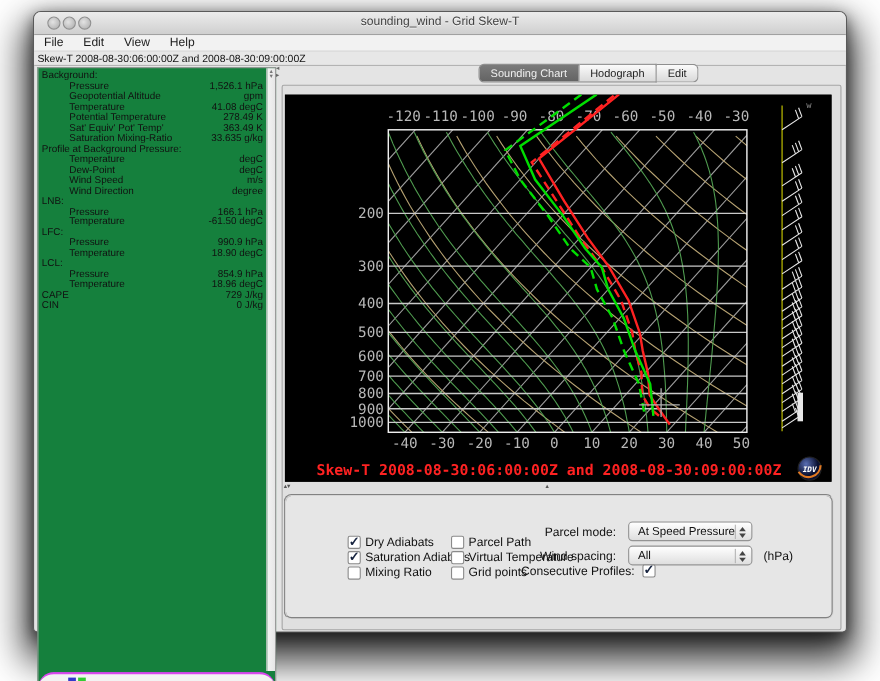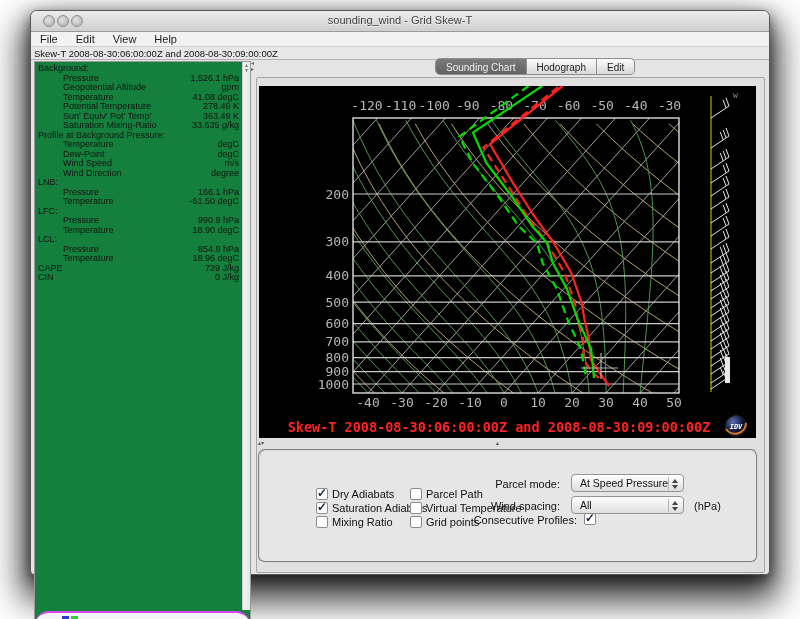--- a/index.html
+++ b/index.html
@@ -111,21 +111,21 @@
           </div>
           <div class="lp-row i">
             <span class="lab">Temperature</span>
             <span class="val">41.08 degC</span>
           </div>
           <div class="lp-row i">
             <span class="lab">Potential Temperature</span>
             <span class="val">278.49 K</span>
           </div>
           <div class="lp-row i">
-            <span class="lab">Sun' Equiv' Pot' Temp'</span>
+            <span class="lab">Sat' Equiv' Pot' Temp'</span>
             <span class="val">363.49 K</span>
           </div>
           <div class="lp-row i">
             <span class="lab">Saturation Mixing-Ratio</span>
             <span class="val">33.635 g/kg</span>
           </div>
           <div class="lp-row h">
             <span class="lab">Profile at Background Pressure:</span>
             <span class="val"></span>
           </div>

